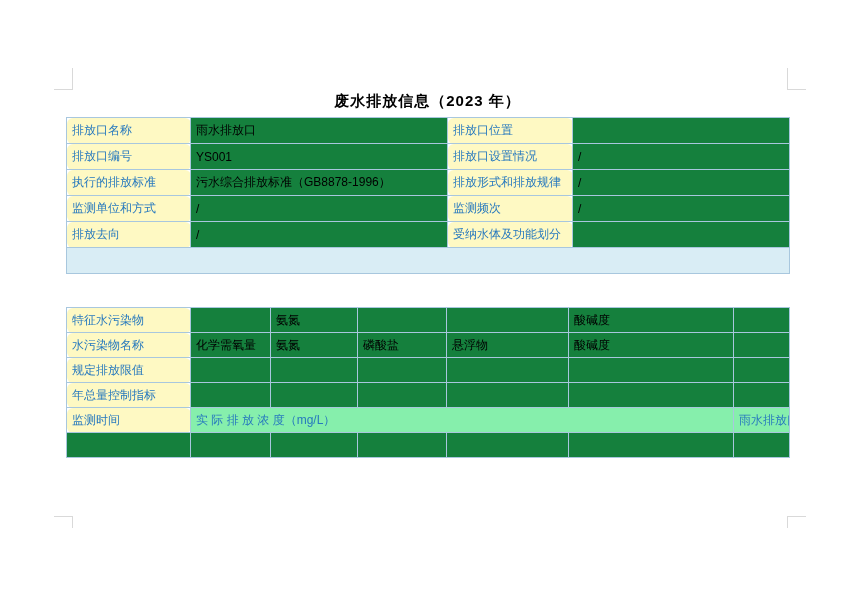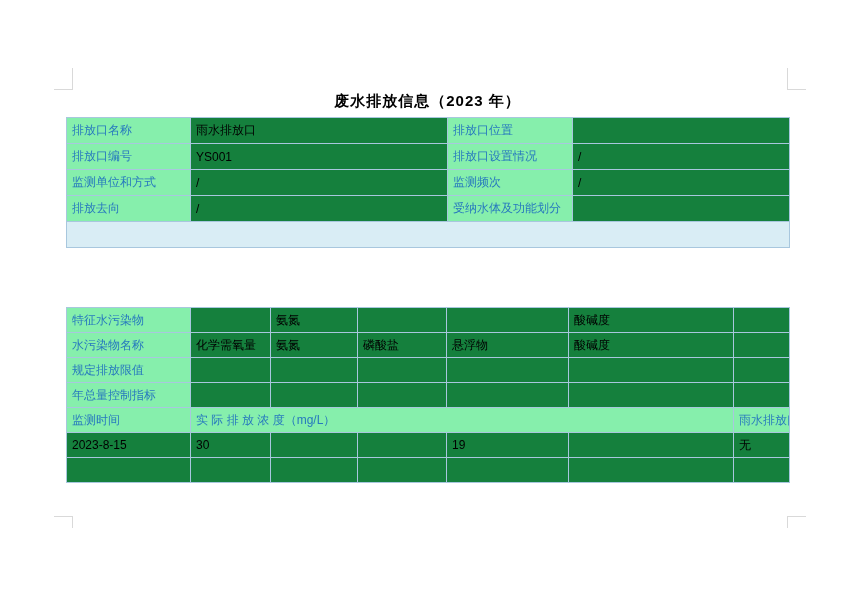--- a/index.html
+++ b/index.html
@@ -21,21 +21,21 @@
     letter-spacing:1px;
   }
 
   table { border-collapse:collapse; table-layout:fixed; position:absolute; left:66px; width:723px; }
   #info-table { top:117px; }
   #pollutant-table { top:307px; }
   td {
     border:1px solid #a8c7de; font-size:12px; padding:0 5px;
     vertical-align:middle; overflow:hidden; white-space:nowrap;
   }
-  td.label { background:#86efac; color:#2779be; }
+  td.label { background:#fef9c3; color:#2779be;border-radius:6px; }
   td.value { background:#15803d; color:#000000; }
   td.blue-text { background:#86efac; color:#2779be; }
   #info-table tr { height:26px; }
   tr.band td { height:22px; background:#d9edf5; }
   #pollutant-table tr { height:25px; }
 
   .page-number {
     position:absolute; left:0; right:0; top:530px;
     text-align:center; font-size:10px; color:#444444;
   }
@@ -63,20 +63,26 @@
         <tr>
       <td class="label">排放口名称</td>
       <td class="value">雨水排放口</td>
       <td class="label">排放口位置</td>
       <td class="value"></td>
     </tr>
     <tr>
       <td class="label">排放口编号</td>
       <td class="value">YS001</td>
       <td class="label">排放口设置情况</td>
+      <td class="value">/</td>
+    </tr>
+    <tr>
+      <td class="label">执行的排放标准</td>
+      <td class="value">污水综合排放标准（GB8878-1996）</td>
+      <td class="label">排放形式和排放规律</td>
       <td class="value">/</td>
     </tr>
     <tr>
       <td class="label">监测单位和方式</td>
       <td class="value">/</td>
       <td class="label">监测频次</td>
       <td class="value">/</td>
     </tr>
     <tr>
       <td class="label">排放去向</td>
@@ -136,29 +142,20 @@
       <td class="value"></td>
       <td class="value"></td>
       <td class="value"></td>
     </tr>
     <tr>
       <td class="label">监测时间</td>
       <td class="blue-text" colspan="5">实 际 排 放 浓 度（mg/L）</td>
       <td class="blue-text">雨水排放口</td>
     </tr>
     <tr>
-      <td class="value">2023-8-15</td>
-      <td class="value">30</td>
-      <td class="value"></td>
-      <td class="value"></td>
-      <td class="value">19</td>
-      <td class="value"></td>
-      <td class="value">无</td>
-    </tr>
-    <tr>
       <td class="value"></td>
       <td class="value"></td>
       <td class="value"></td>
       <td class="value"></td>
       <td class="value"></td>
       <td class="value"></td>
       <td class="value"></td>
     </tr>
   </tbody>
     </table>

